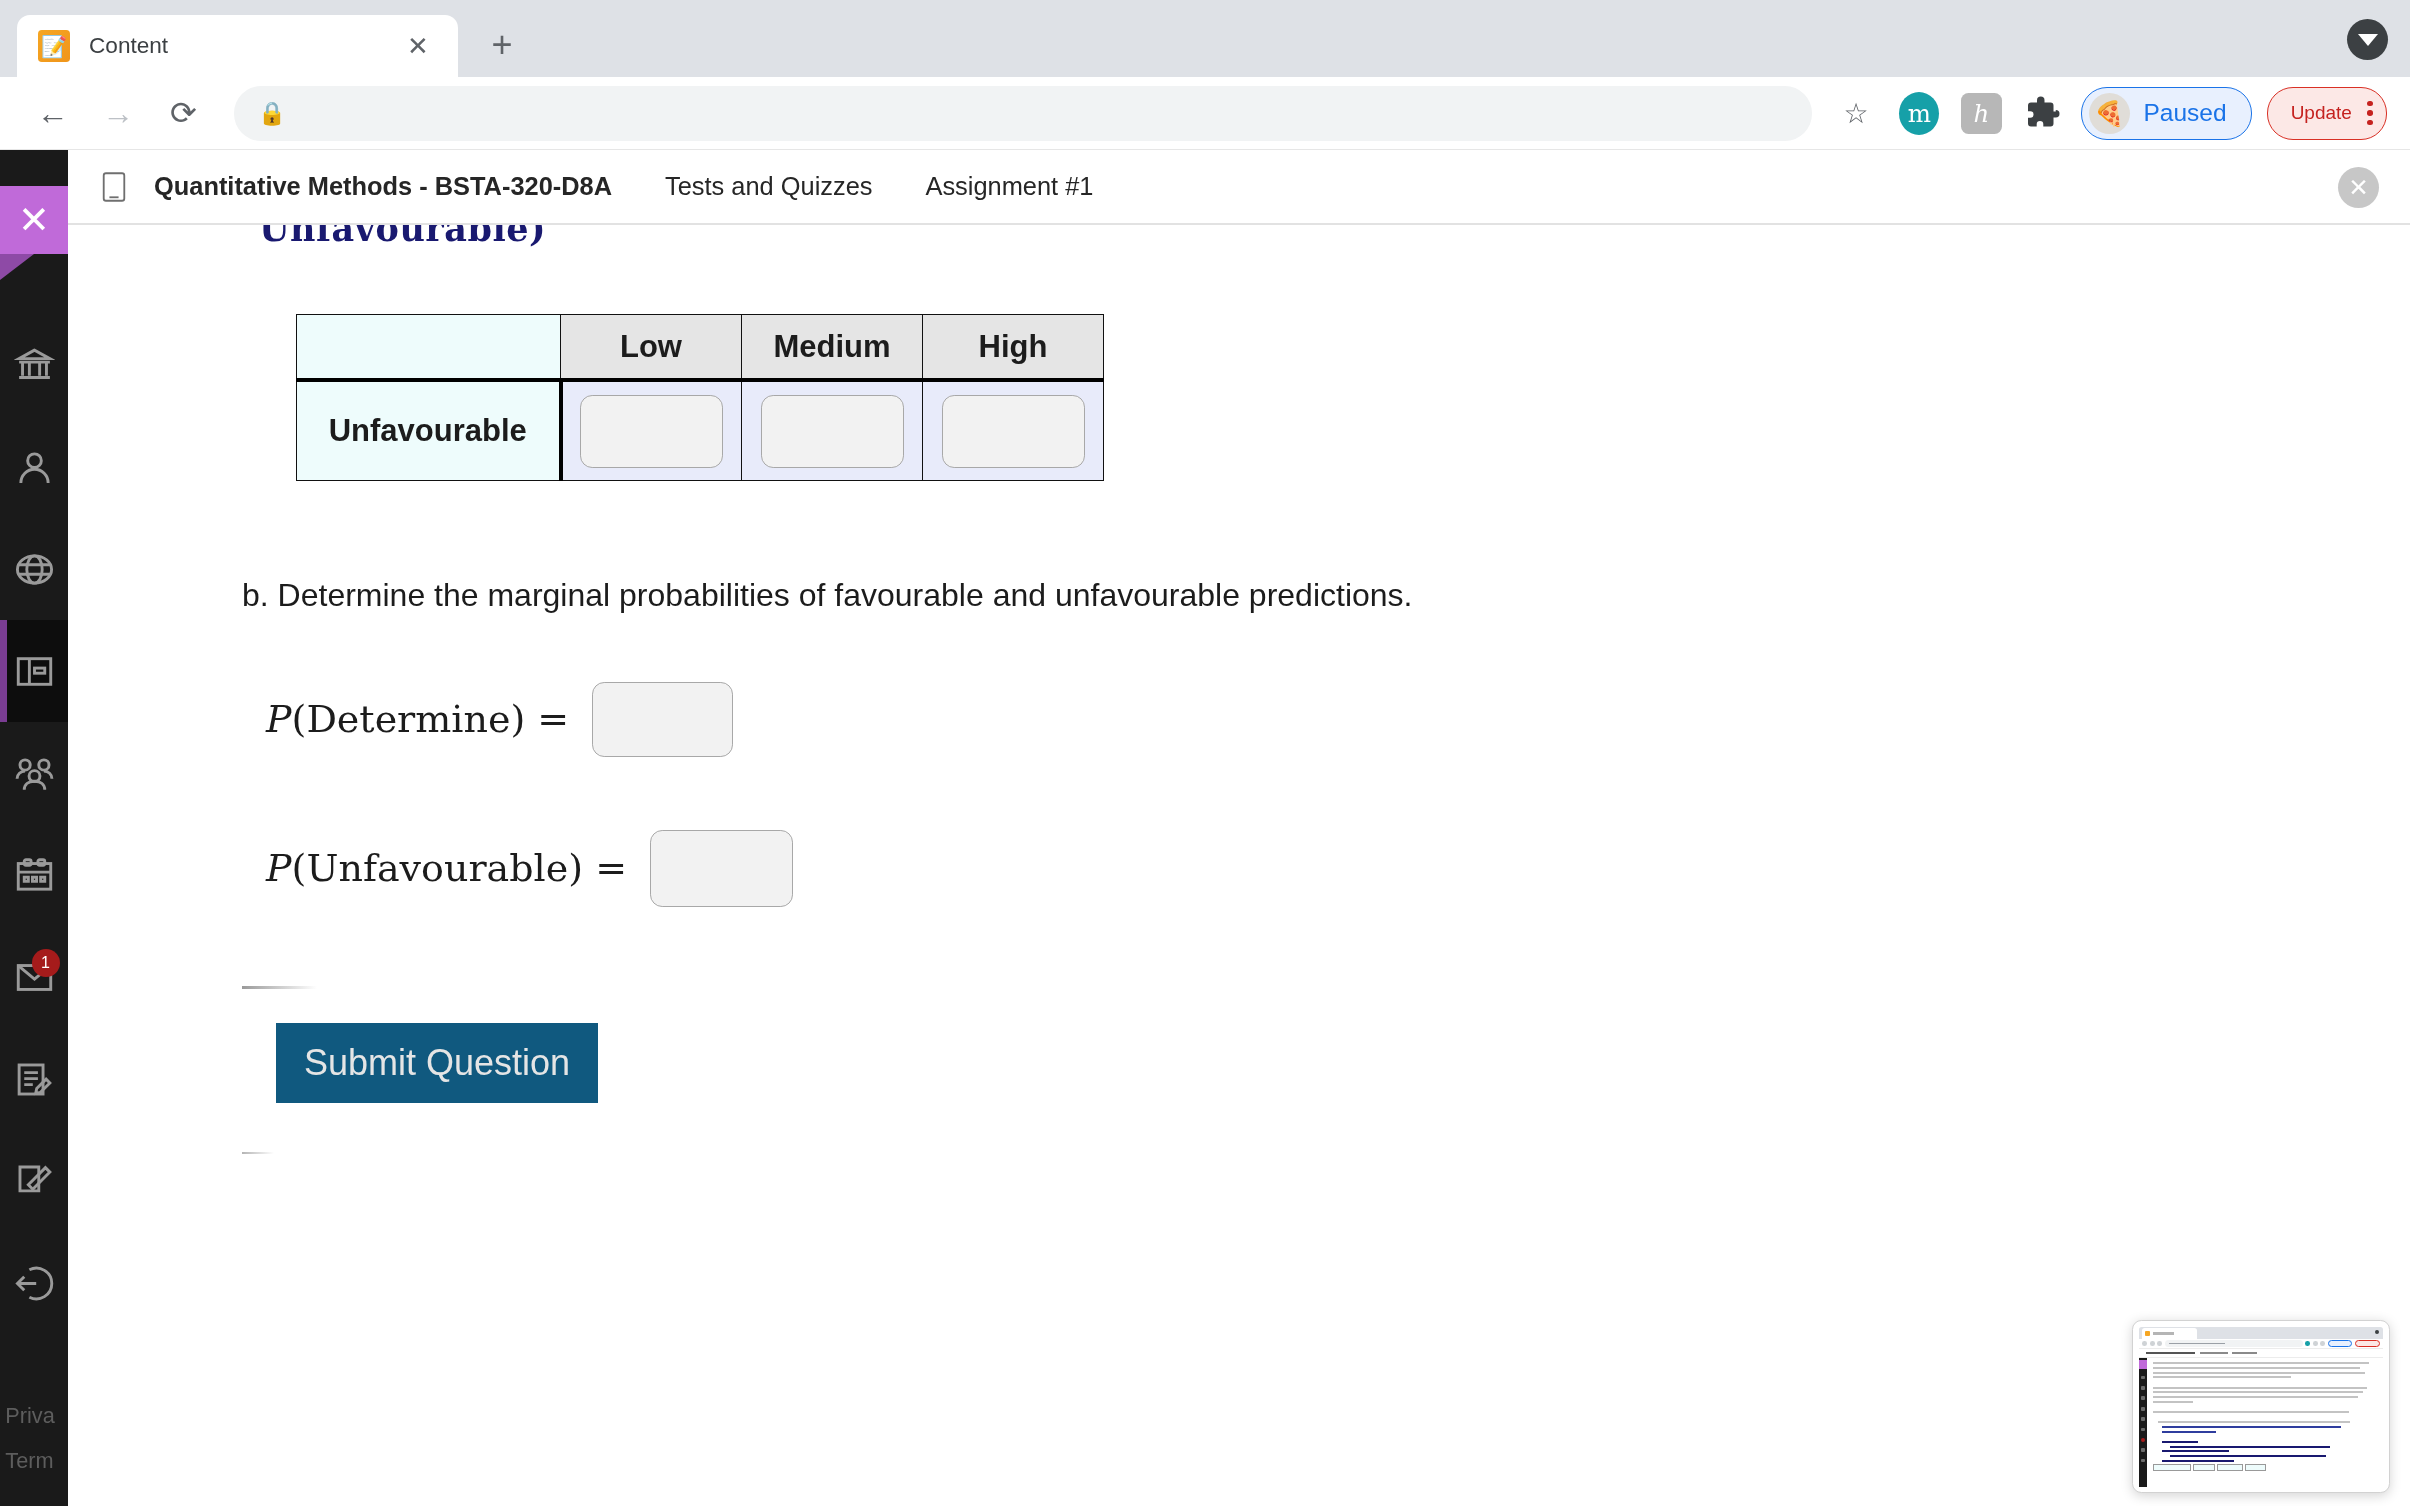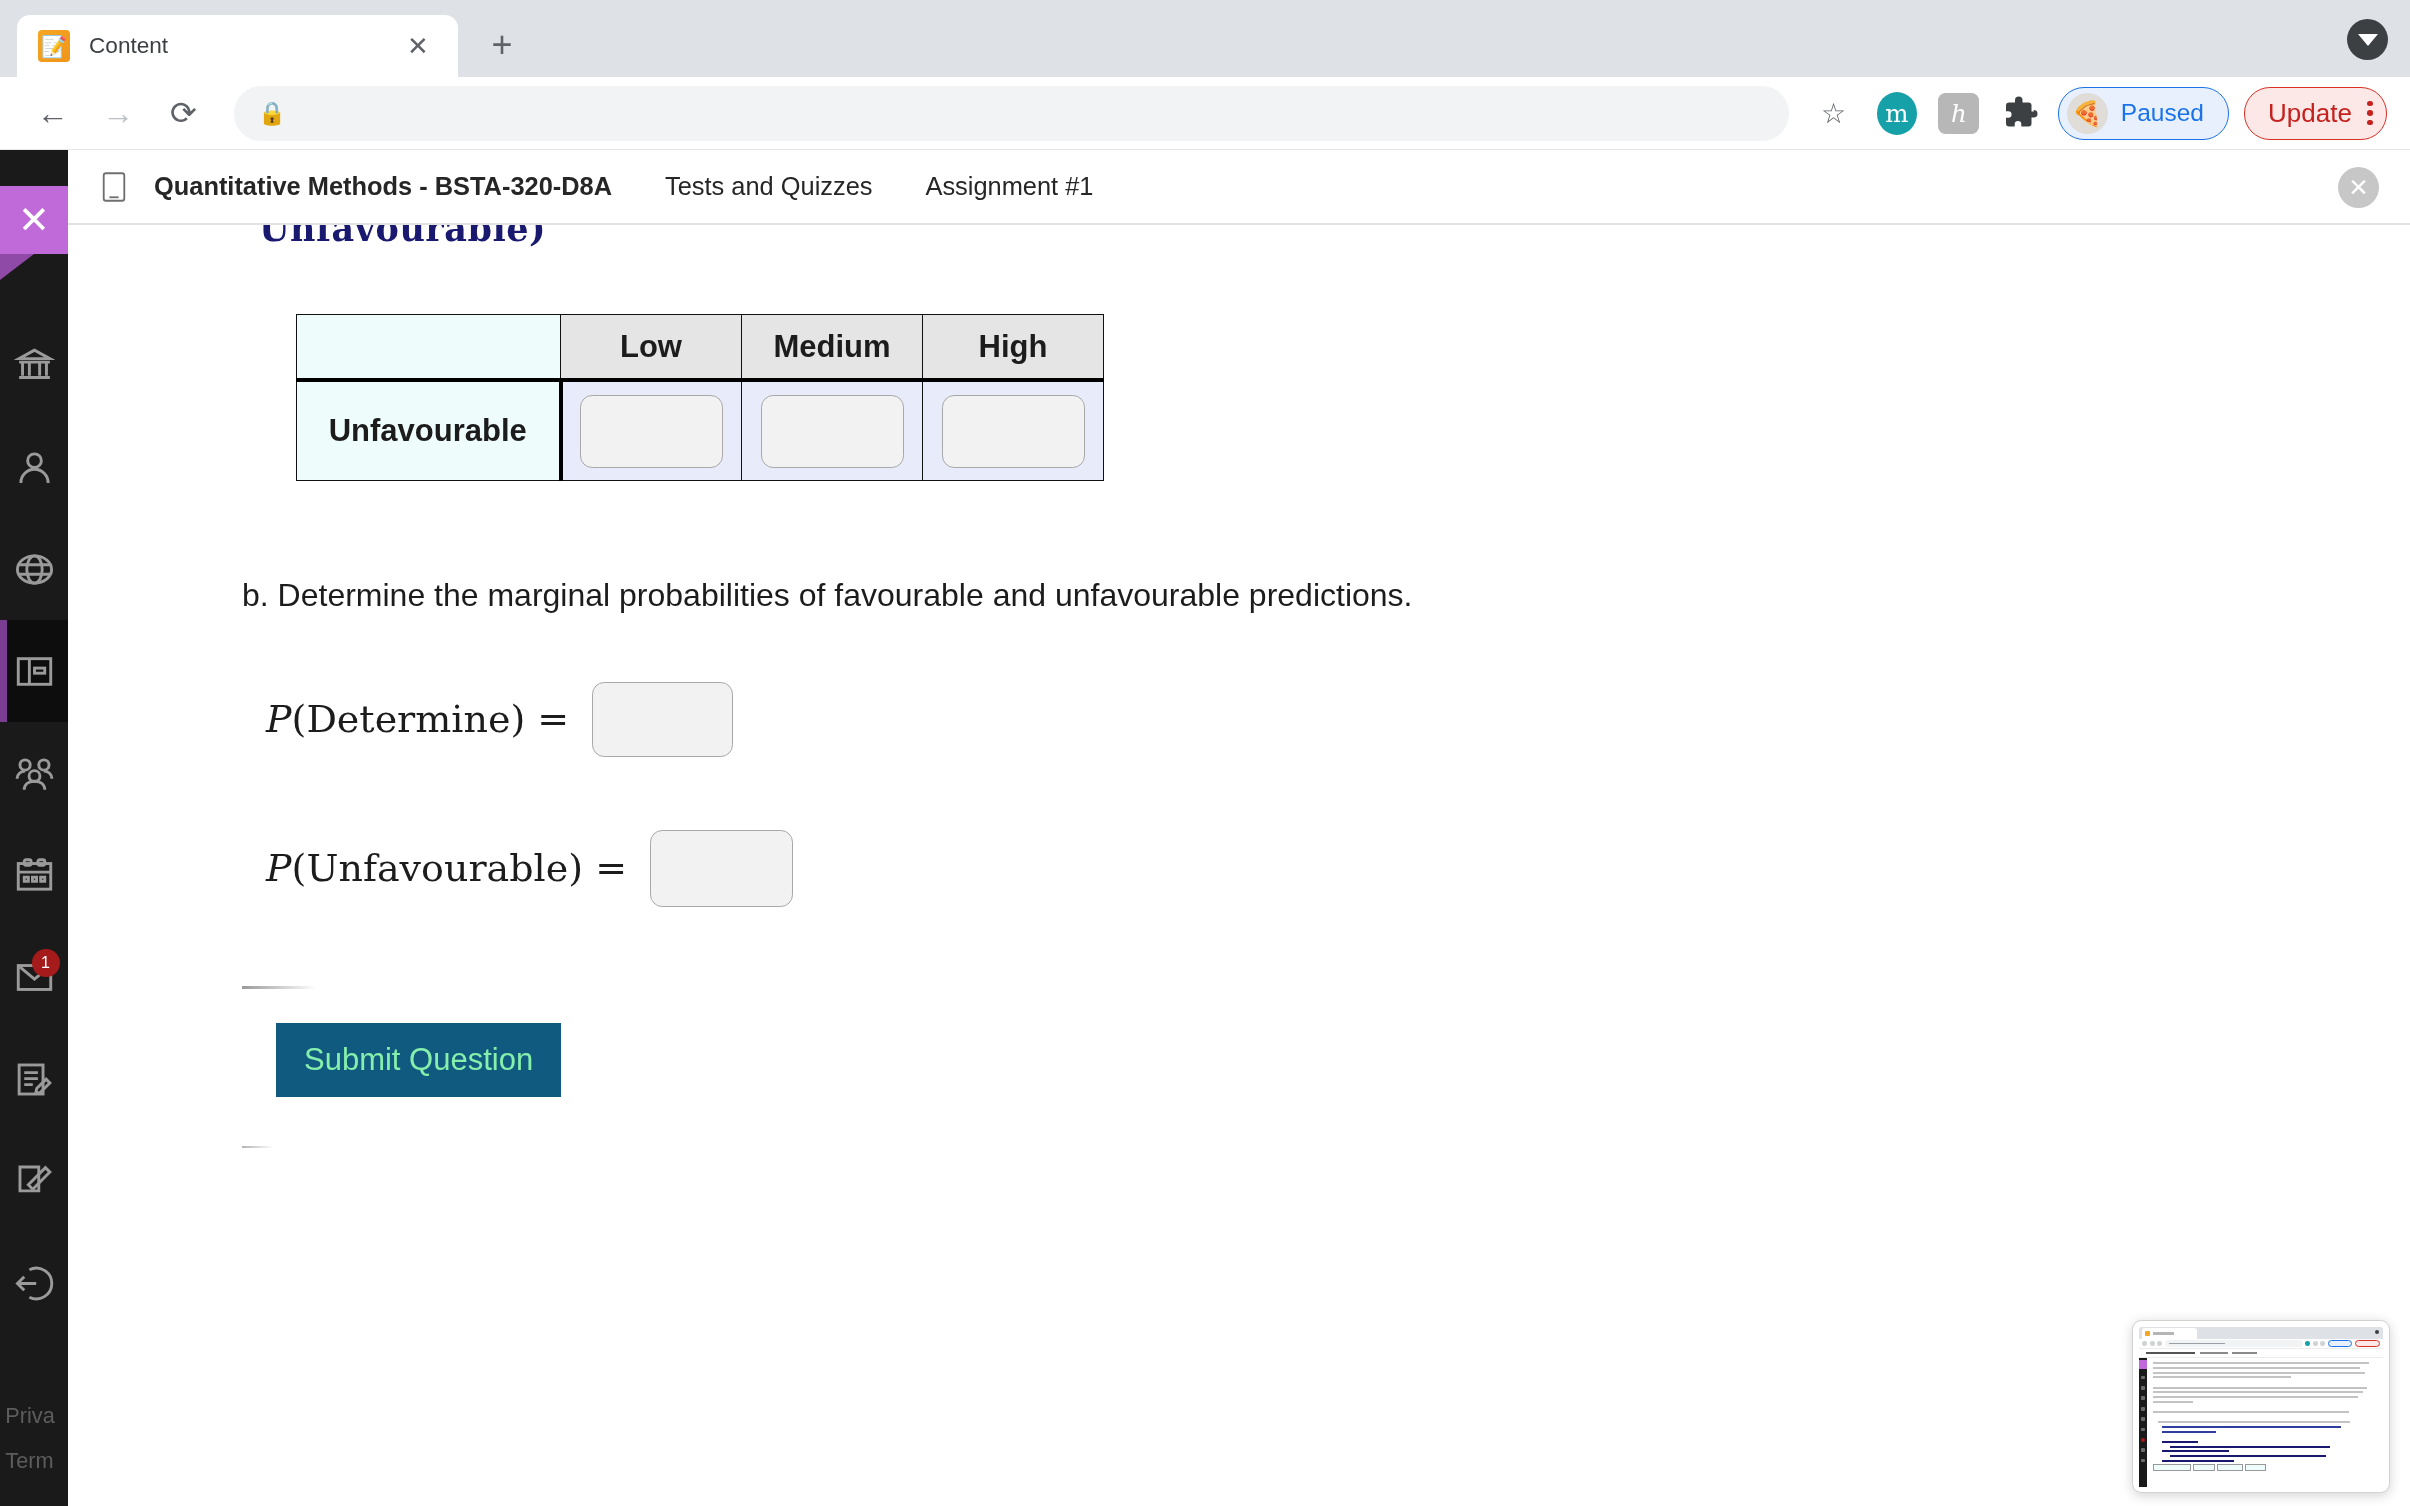--- a/index.html
+++ b/index.html
@@ -136,21 +136,21 @@
     display:flex;align-items:center;justify-content:center;
     font-size: 24.5px;
   }
   .pill-paused .txt { font-size: 24.5px; color: #1a73e8; }
   .pill-update {
     height: 53px; border: 1.9px solid #d93025; border-radius: 26px;
     background: #fce8e6;
     display: flex; align-items: center;
     padding: 0 13px 0 22.6px; flex: none;
   }
-  .pill-update .txt { font-size: 26px; color: #c5221f; }
+  .pill-update .txt { font-size: 19px; color: #c5221f; }
   .kebab {
     display: flex; flex-direction: column; gap: 3.8px;
     margin-left: 15px;
   }
   .kebab i { width: 5.6px; height: 5.6px; border-radius: 50%; background: #c5221f; display:block;}
 
   
   .viewport {
     position: relative;
     width: 2411px;
@@ -330,22 +330,22 @@
   .hr-grad {
     margin-top: 79px;
     margin-left: 87px;
     width: 75px; height: 2.8px;
     background: linear-gradient(to right,#9a9a9a,#ffffff);
   }
   .submit-btn {
     margin-top: 34px;
     margin-left: 121px;
     background: #10597f;
-    color: #86efac;
-    font-size: 31px;
+    color: #e5e5e5;
+    font-size: 36px;
     border: none;
     padding: 19px 28px;
     font-family: "Liberation Sans", sans-serif;
   }
   .hr-grad2 {
     margin-top: 49px;
     margin-left: 87px;
     width: 32px; height: 2.8px;
     background: linear-gradient(to right,#b4b4b4,#ffffff);
   }

